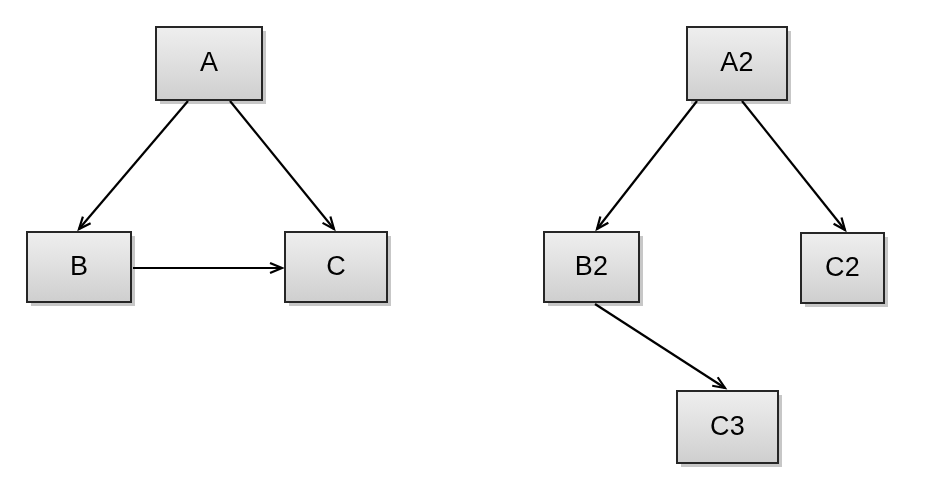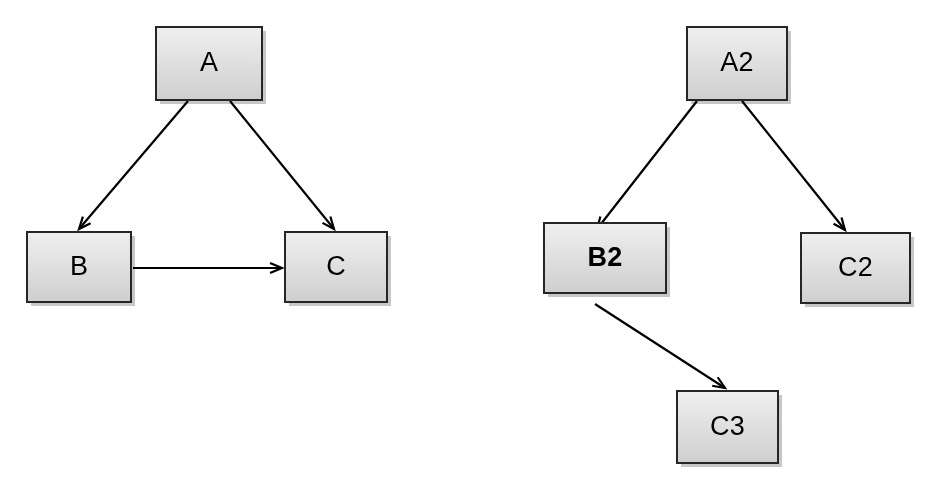--- a/index.html
+++ b/index.html
@@ -84,22 +84,22 @@
     </div>
     <div class="node" style="left: 26px; top: 231px; width: 106px; height: 72px;">
       <span class="node-label">B</span>
     </div>
     <div class="node" style="left: 284px; top: 231px; width: 104px; height: 72px;">
       <span class="node-label">C</span>
     </div>
     <div class="node" style="left: 670px; top: 26px; width: 102px; height: 75px; margin-left: 16px;">
       <span class="node-label">A2</span>
     </div>
-    <div class="node" style="left: 543px; top: 222px; width: 124px; height: 72px; font-weight: bold;">
+    <div class="node" style="left: 543px; top: 231px; width: 97px; height: 72px;">
       <span class="node-label">B2</span>
     </div>
-    <div class="node" style="left: 800px; top: 232px; width: 111px; height: 72px;">
+    <div class="node" style="left: 800px; top: 232px; width: 85px; height: 72px;">
       <span class="node-label">C2</span>
     </div>
     <div class="node" style="left: 676px; top: 390px; width: 103px; height: 74px; text-align: center;">
       <span class="node-label">C3</span>
     </div>
   </div>
 
 </body></html>

